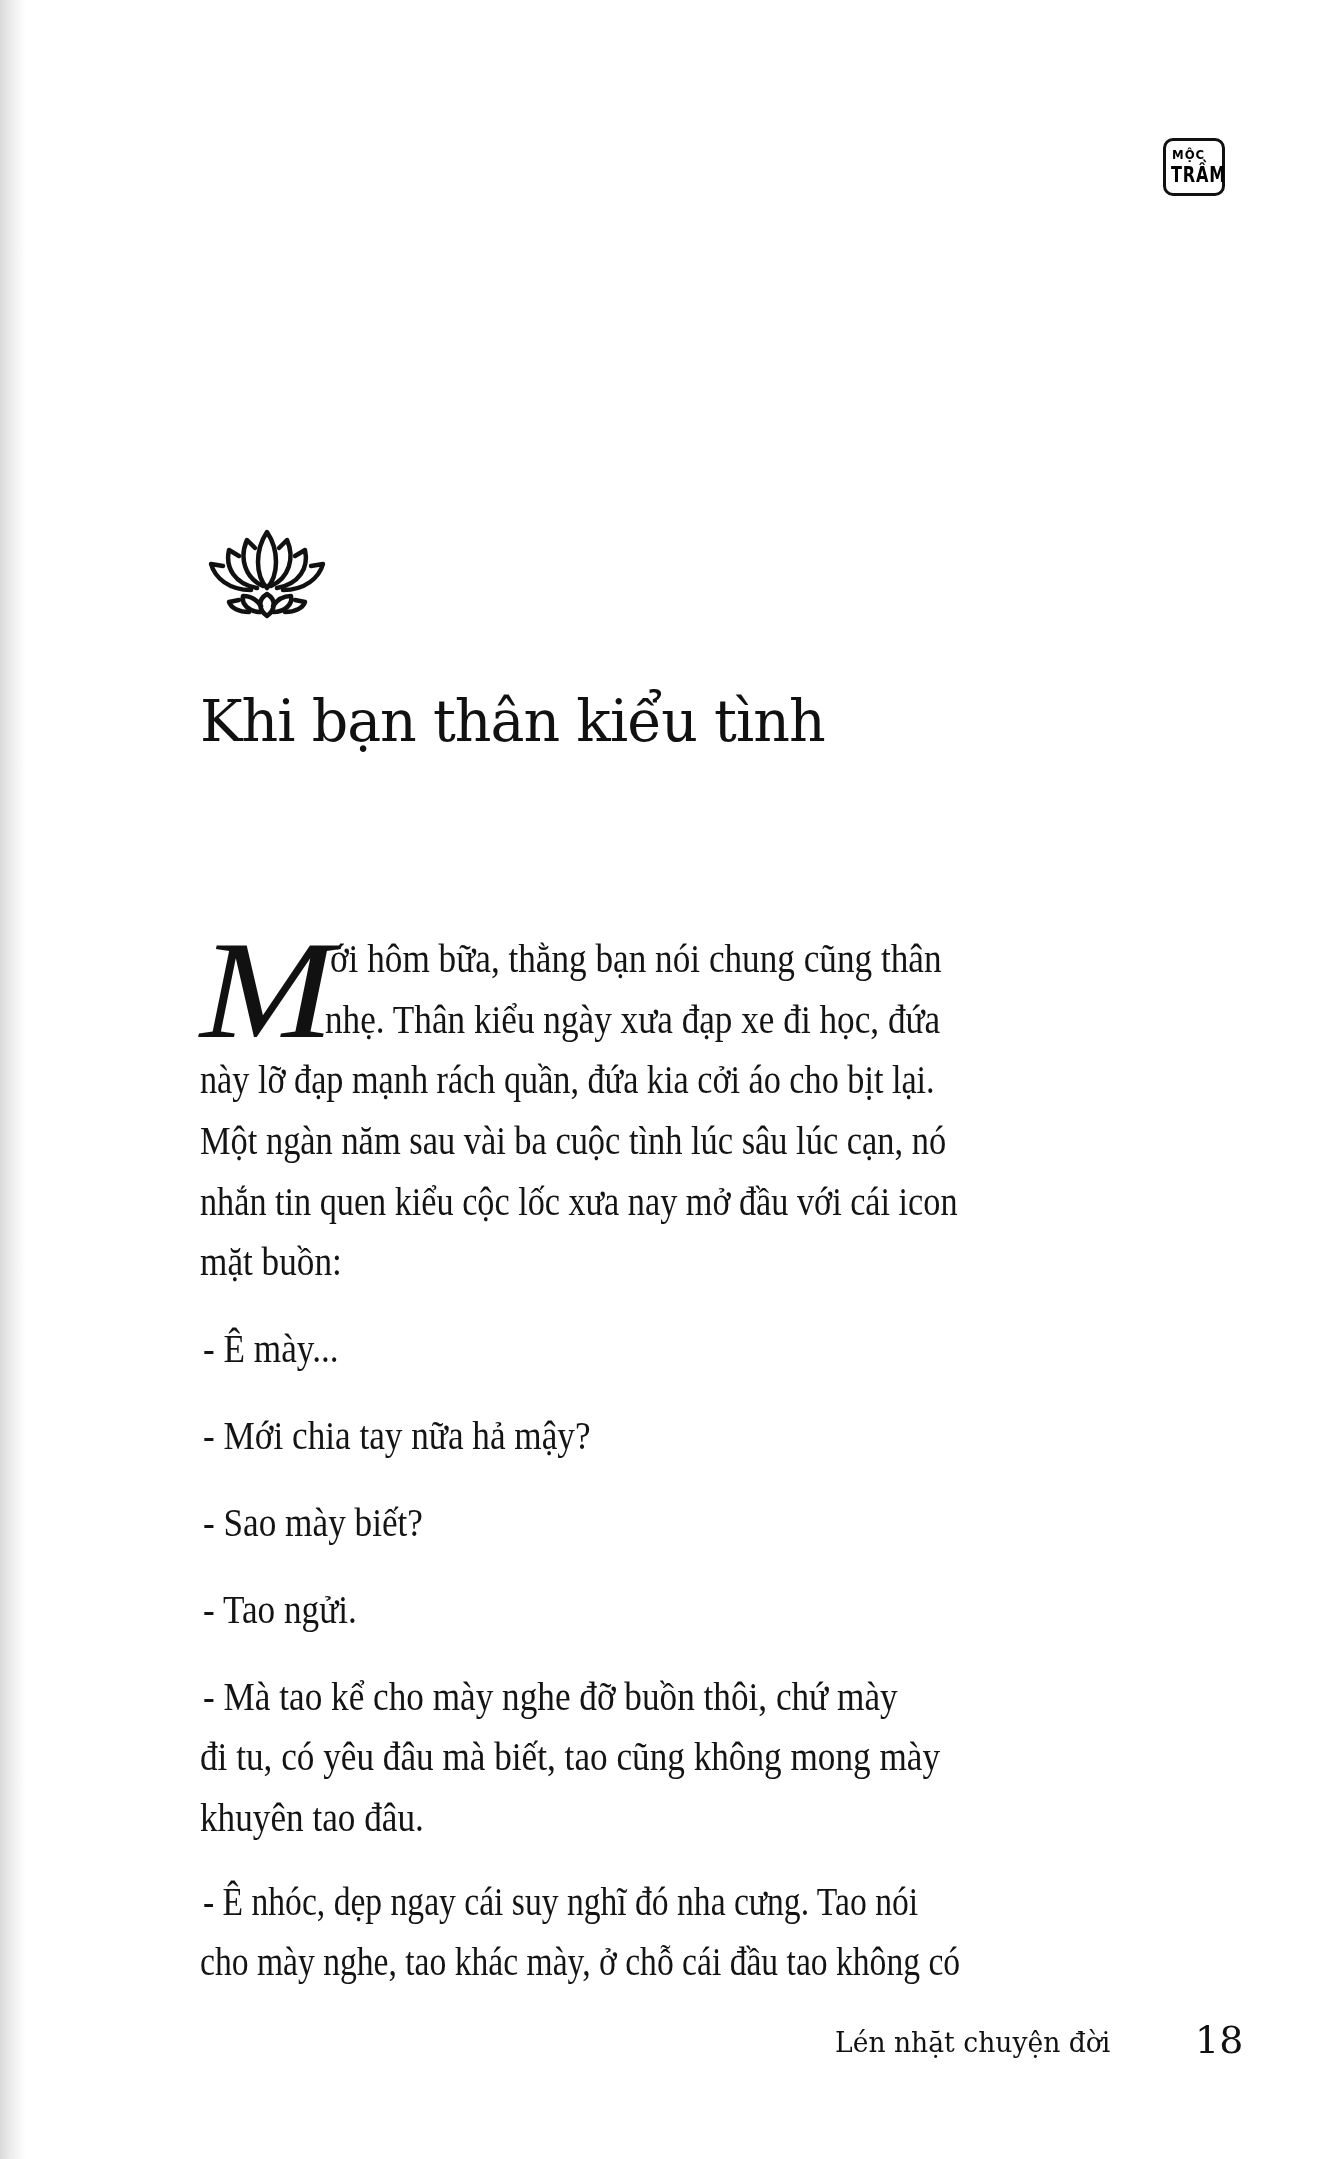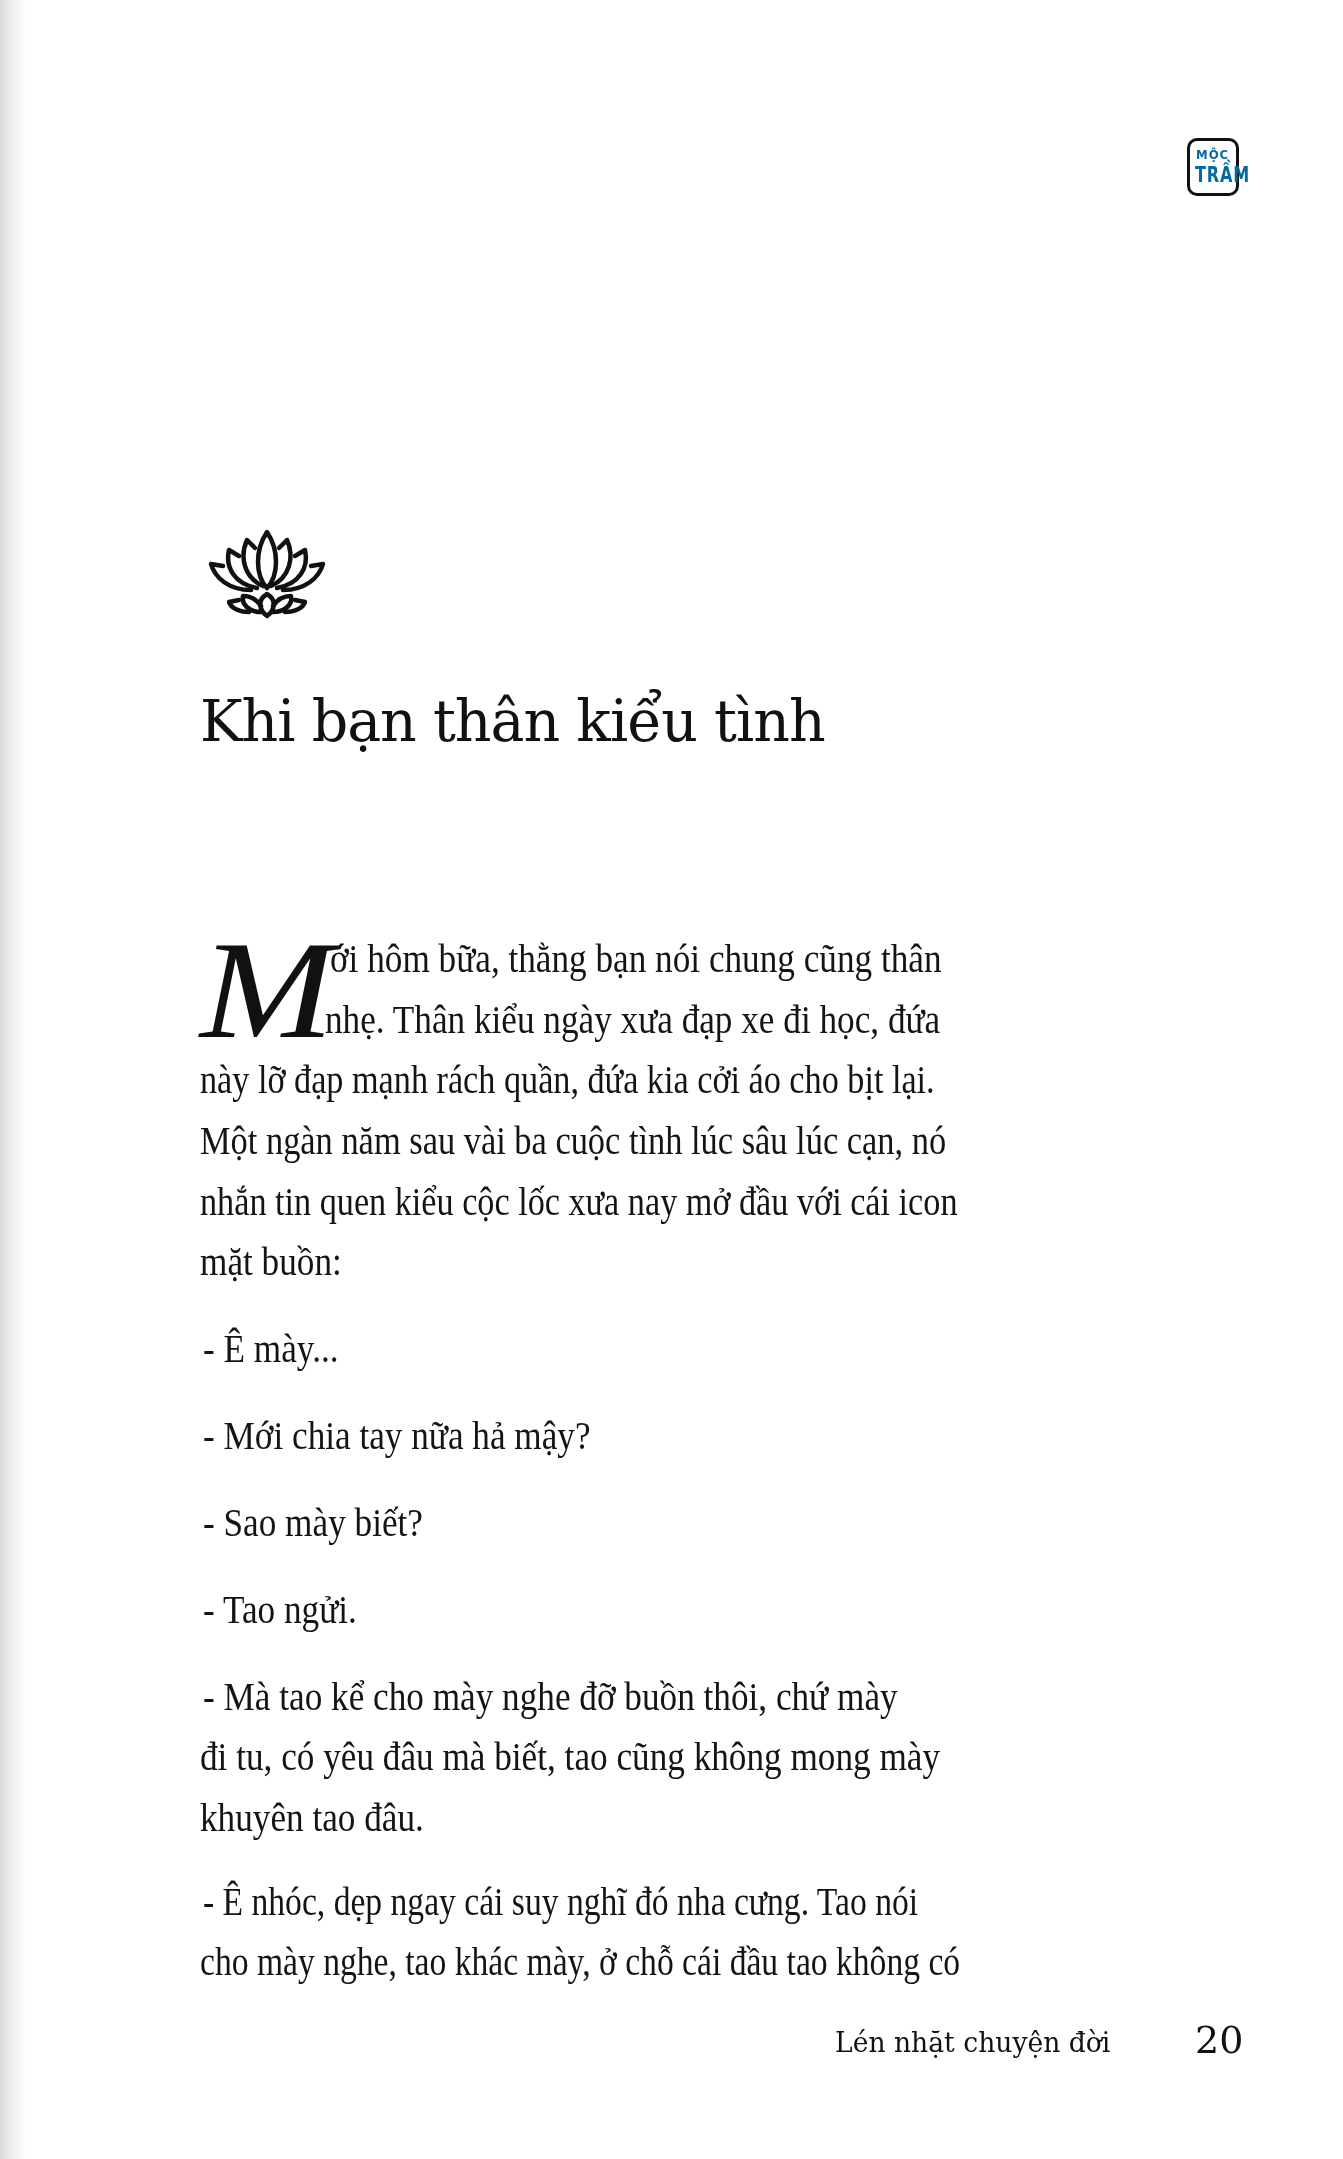--- a/index.html
+++ b/index.html
@@ -10,28 +10,27 @@
     overflow: hidden;
     font-family: "Liberation Serif", "DejaVu Serif", serif;
     color: #141414;
   }
   .page-shadow {
     position: absolute; left: 0; top: 0; bottom: 0; width: 26px;
     background: linear-gradient(to right, #d9d9d9 0%, #ececec 40%, #ffffff 100%);
   }
   .logo {
     position: absolute; left: 1163px; top: 138px;
-    width: 52px; height: 58px;
+    width: 62px; height: 58px;
     border: 3px solid #111; border-radius: 10px;
     border-right-width: 3px;
     box-sizing: border-box;
     font-family: "DejaVu Sans Condensed", "DejaVu Sans", sans-serif;
-    font-weight: bold; color: #0369a1;
+    font-weight: bold; color: #000000;
     line-height: 1;
-    margin-left: 24px;
   }
   .logo .l1 { position: absolute; left: 6px; top: 7px; font-size: 13px; letter-spacing: 1px; }
   .logo .l2 { position: absolute; left: 5px; top: 24px; font-size: 21px; letter-spacing: 1px; transform: scaleX(0.85); transform-origin: left; }
   .lotus { position: absolute; left: 205px; top: 520px; width: 125px; height: 100px; }
   .title {
     position: absolute; left: 200px; top: 688px;
     font-family: "DejaVu Serif", serif;
     font-size: 57px; font-weight: normal; letter-spacing: -1px;
     color: #111;
     margin: 0;
@@ -104,13 +103,13 @@
 
   <div class="line" style="left:203px; top:1673px; transform:scaleX(0.88);">- Mà tao kể cho mày nghe đỡ buồn thôi, chứ mày</div>
   <div class="line" style="left:200px; top:1733px; transform:scaleX(0.88);">đi tu, có yêu đâu mà biết, tao cũng không mong mày</div>
   <div class="line" style="left:200px; top:1794px; transform:scaleX(0.88);">khuyên tao đâu.</div>
 
   <div class="line" style="left:203px; top:1878px; transform:scaleX(0.84);">- Ê nhóc, dẹp ngay cái suy nghĩ đó nha cưng. Tao nói</div>
   <div class="line" style="left:200px; top:1938px; transform:scaleX(0.84);">cho mày nghe, tao khác mày, ở chỗ cái đầu tao không có</div>
 </div>
 
 <div class="footer-title">Lén nhặt chuyện đời</div>
-<div class="page-number">20</div>
+<div class="page-number">18</div>
 
 </body></html>

